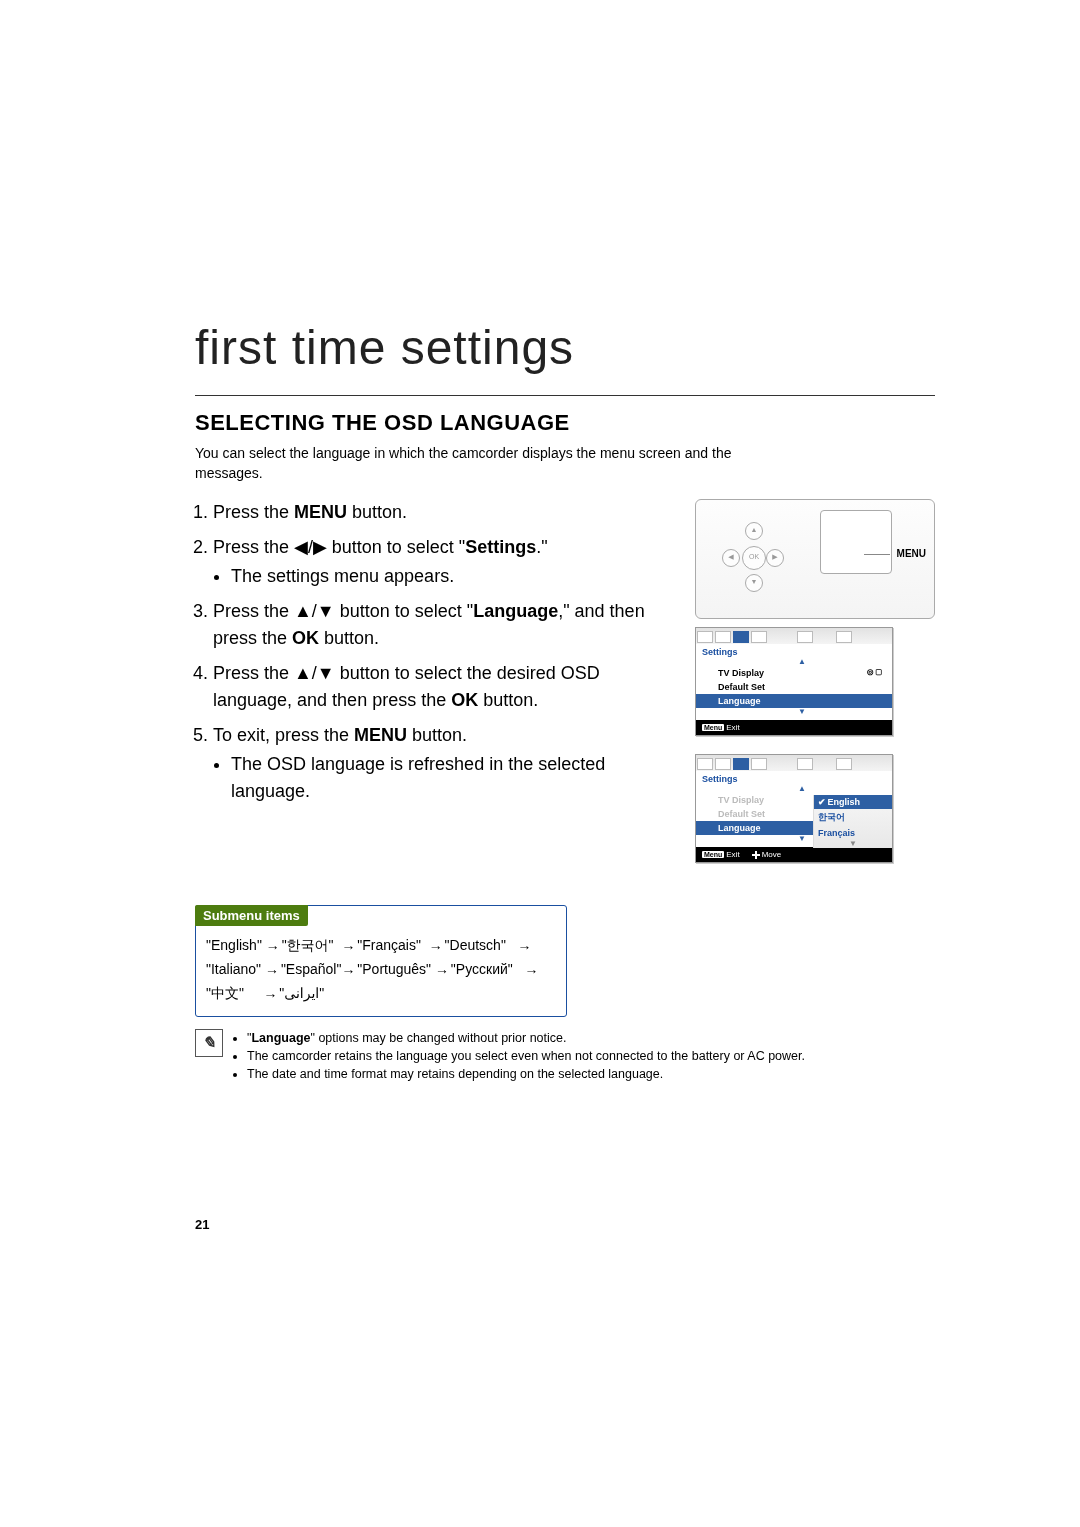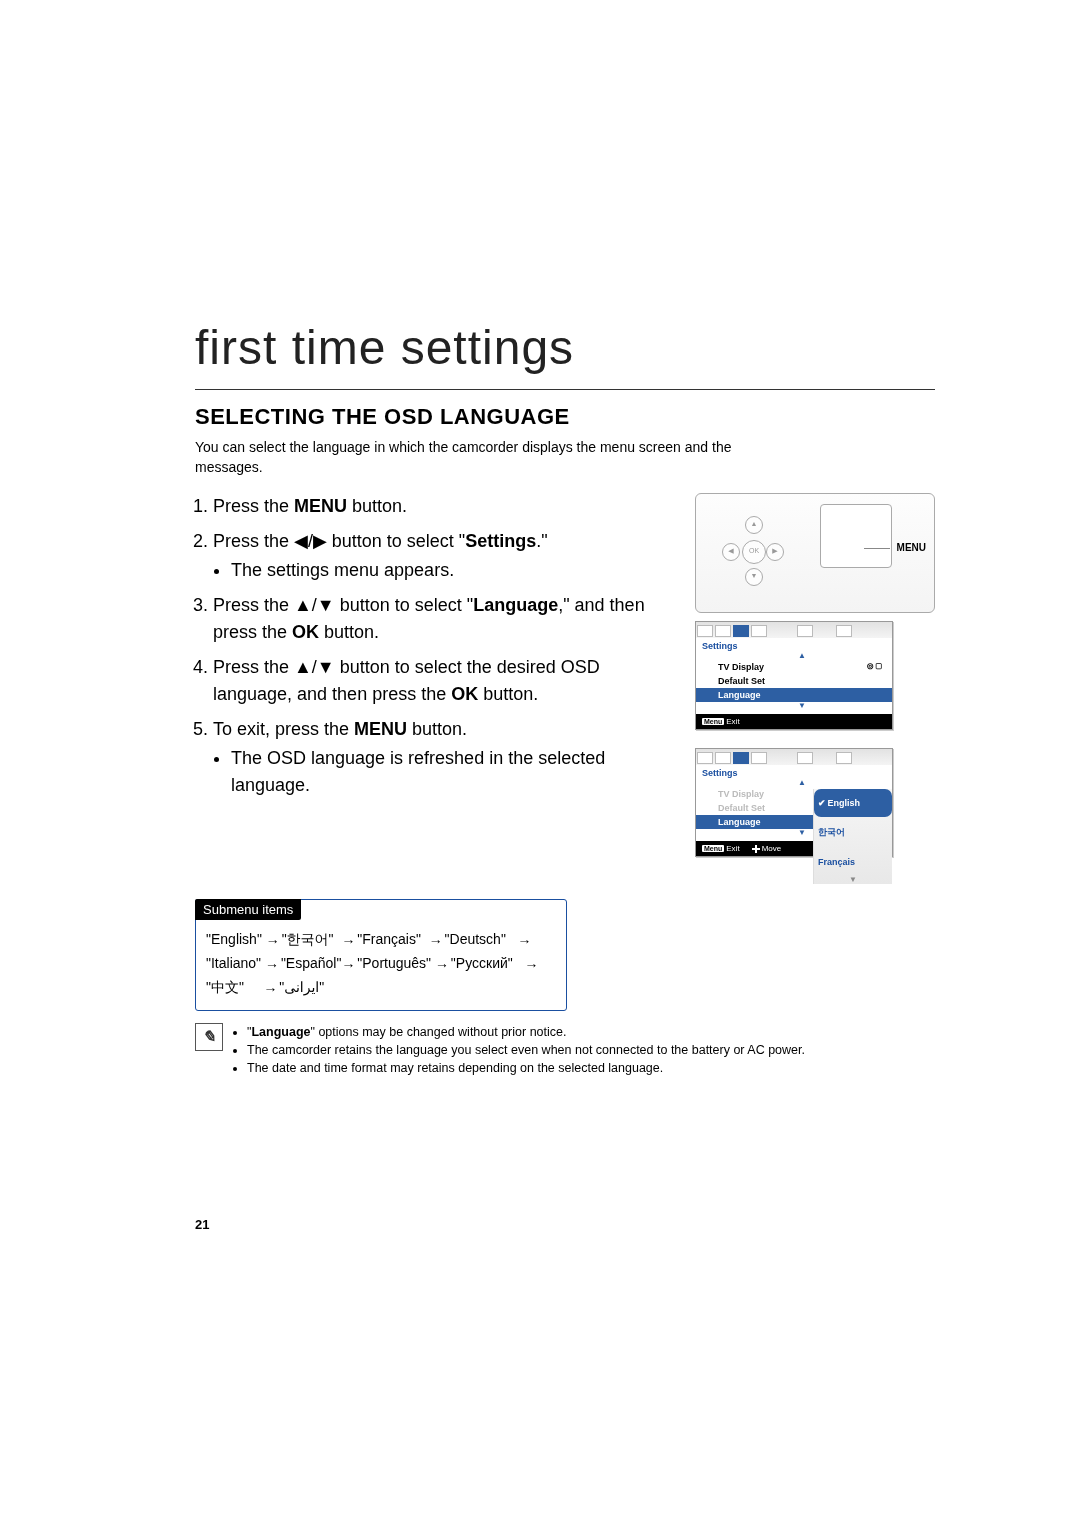--- a/index.html
+++ b/index.html
@@ -1,17 +1,17 @@
 <!DOCTYPE html>
 <html><head>
 <meta charset="utf-8">
 <style>
 body { margin: 0; background: #fff; font-family: Arial, Helvetica, sans-serif; color: #000; }
 .page { width: 1080px; height: 1527px; position: relative; margin: 0 auto; box-sizing: border-box; padding: 320px 145px 0 195px; }
-.heading { font-size: 48px; font-weight: 300; letter-spacing: 1px; color: #222; border-bottom: 1px solid #333; padding-bottom: 14px; margin-bottom: 2px; font-family: "Helvetica Neue", Arial, sans-serif; }
+.heading { font-size: 48px; font-weight: 300; letter-spacing: 1px; color: #222; border-bottom: 1px solid #333; padding-bottom: 20px; margin-bottom: 2px; font-family: "Helvetica Neue", Arial, sans-serif; }
 .section-title { font-size: 22px; font-weight: bold; letter-spacing: 0.5px; margin: 14px 0 8px 0; }
 .intro { font-size: 14px; line-height: 1.4; margin-bottom: 16px; max-width: 590px; }
 .content-row { display: flex; align-items: flex-start; gap: 20px; }
 .steps { flex: 1; font-size: 18px; line-height: 1.5; }
 ol.steps-list { padding-left: 18px; margin: 0; }
 ol.steps-list > li { margin-bottom: 8px; }
 ol.steps-list ul { list-style: disc; padding-left: 18px; margin: 2px 0 0 0; }
 .bold { font-weight: bold; }
 .tri { font-family: Arial; }
 .device-illus { width: 240px; height: 120px; border: 1.5px solid #aaa; border-radius: 6px; position: relative; background: linear-gradient(#fdfdfd,#f4f4f4); box-sizing: border-box; padding: 8px; }
@@ -29,33 +29,33 @@
 .osd { width: 196px; border:1px solid #999; background: #fff; margin-bottom: 18px; box-shadow: 1px 1px 0 #ccc; }
 .osd-top { height:16px; background: linear-gradient(#e2e2e2,#f4f4f4); position:relative; }
 .osd-top .ico { display:inline-block; width:14px; height:10px; margin:3px 1px; border:1px solid #bbb; background:#fff; vertical-align:top; }
 .osd-top .ico.active { background:#2d5fa3; border-color:#2d5fa3; }
 .osd-settings { color:#1a4fa0; font-size:9px; font-weight:bold; padding:3px 6px 1px 6px; }
 .osd-body { min-height:54px; padding:0 6px 4px 22px; position:relative; }
 .osd-arrow-up, .osd-arrow-down { text-align:center; font-size:8px; color:#2d5fa3; line-height:8px; }
 .osd-row { font-size:9px; font-weight:bold; padding:2px 0; }
 .osd-row.hi { background:#2d5fa3; color:#fff; margin-left:-22px; margin-right:-6px; padding-left:22px; }
 .osd-sub { position:absolute; right:0; top:10px; width:78px; background:linear-gradient(#f6f6f6,#e8e8e8); border-left:1px solid #ddd; }
-.osd-sub .sub-row { font-size:9px; font-weight:bold; padding:9px 4px; color:#1a4fa0;border-radius:7px; }
+.osd-sub .sub-row { font-size:9px; font-weight:bold; padding:2px 4px; color:#1a4fa0; }
 .osd-sub .sub-row.sel { background:#2d5fa3; color:#fff; }
 .osd-sub .sub-row .chk { color:#2d5fa3; margin-right:2px; }
 .osd-foot { background:#000; color:#fff; font-size:8px; padding:3px 6px; display:flex; gap:12px; align-items:center; }
 .osd-foot .chip { background:#fff; color:#000; font-size:7px; font-weight:bold; padding:0 2px; border-radius:1px; margin-right:2px; }
 .osd-foot .move-ico { display:inline-block; width:8px; height:8px; position:relative; margin-right:2px; vertical-align:middle; }
 .osd-foot .move-ico::before, .osd-foot .move-ico::after { content:""; position:absolute; background:#fff; }
 .osd-foot .move-ico::before { left:3px; top:0; width:2px; height:8px; }
 .osd-foot .move-ico::after { left:0; top:3px; width:8px; height:2px; }
 .osd-row .indicator { float:right; margin-right:4px; font-size:8px; }
 .submenu-wrap { margin-top: 24px; display:flex; gap:20px; align-items:flex-start; }
 .submenu-box { border:1px solid #1a4fa0; border-radius:3px; width:370px; padding: 0 0 10px 0; }
-.submenu-title { display:inline-block; background:#000000; color:#fff; font-size:13px; font-weight:normal; padding:3px 8px; margin:-1px 0 8px -1px; border-radius:2px 0 2px 0; }
+.submenu-title { display:inline-block; background:#4d7c0f; color:#fff; font-size:13px; font-weight:bold; padding:3px 8px; margin:-1px 0 8px -1px; border-radius:2px 0 2px 0; }
 .submenu-body { font-size:14px; line-height:1.7; padding:0 10px; }
 .arrow { display:inline-block; width:12px; text-align:center; }
 .note-row { margin-top:12px; display:flex; gap:8px; align-items:flex-start; }
 .note-icon { width:26px; height:26px; border:1.5px solid #555; display:flex; align-items:center; justify-content:center; font-style:italic; font-weight:bold; color:#333; flex:0 0 26px; }
 .note-list { font-size:12.5px; line-height:1.45; }
 .note-list ul { margin:0; padding-left:16px; }
 .pagenum { position:absolute; left:195px; bottom:295px; font-size:13px; font-weight:bold; }
 .osd-body.dim .osd-row:not(.hi) { color:#bbb; }
 </style>
 </head>

